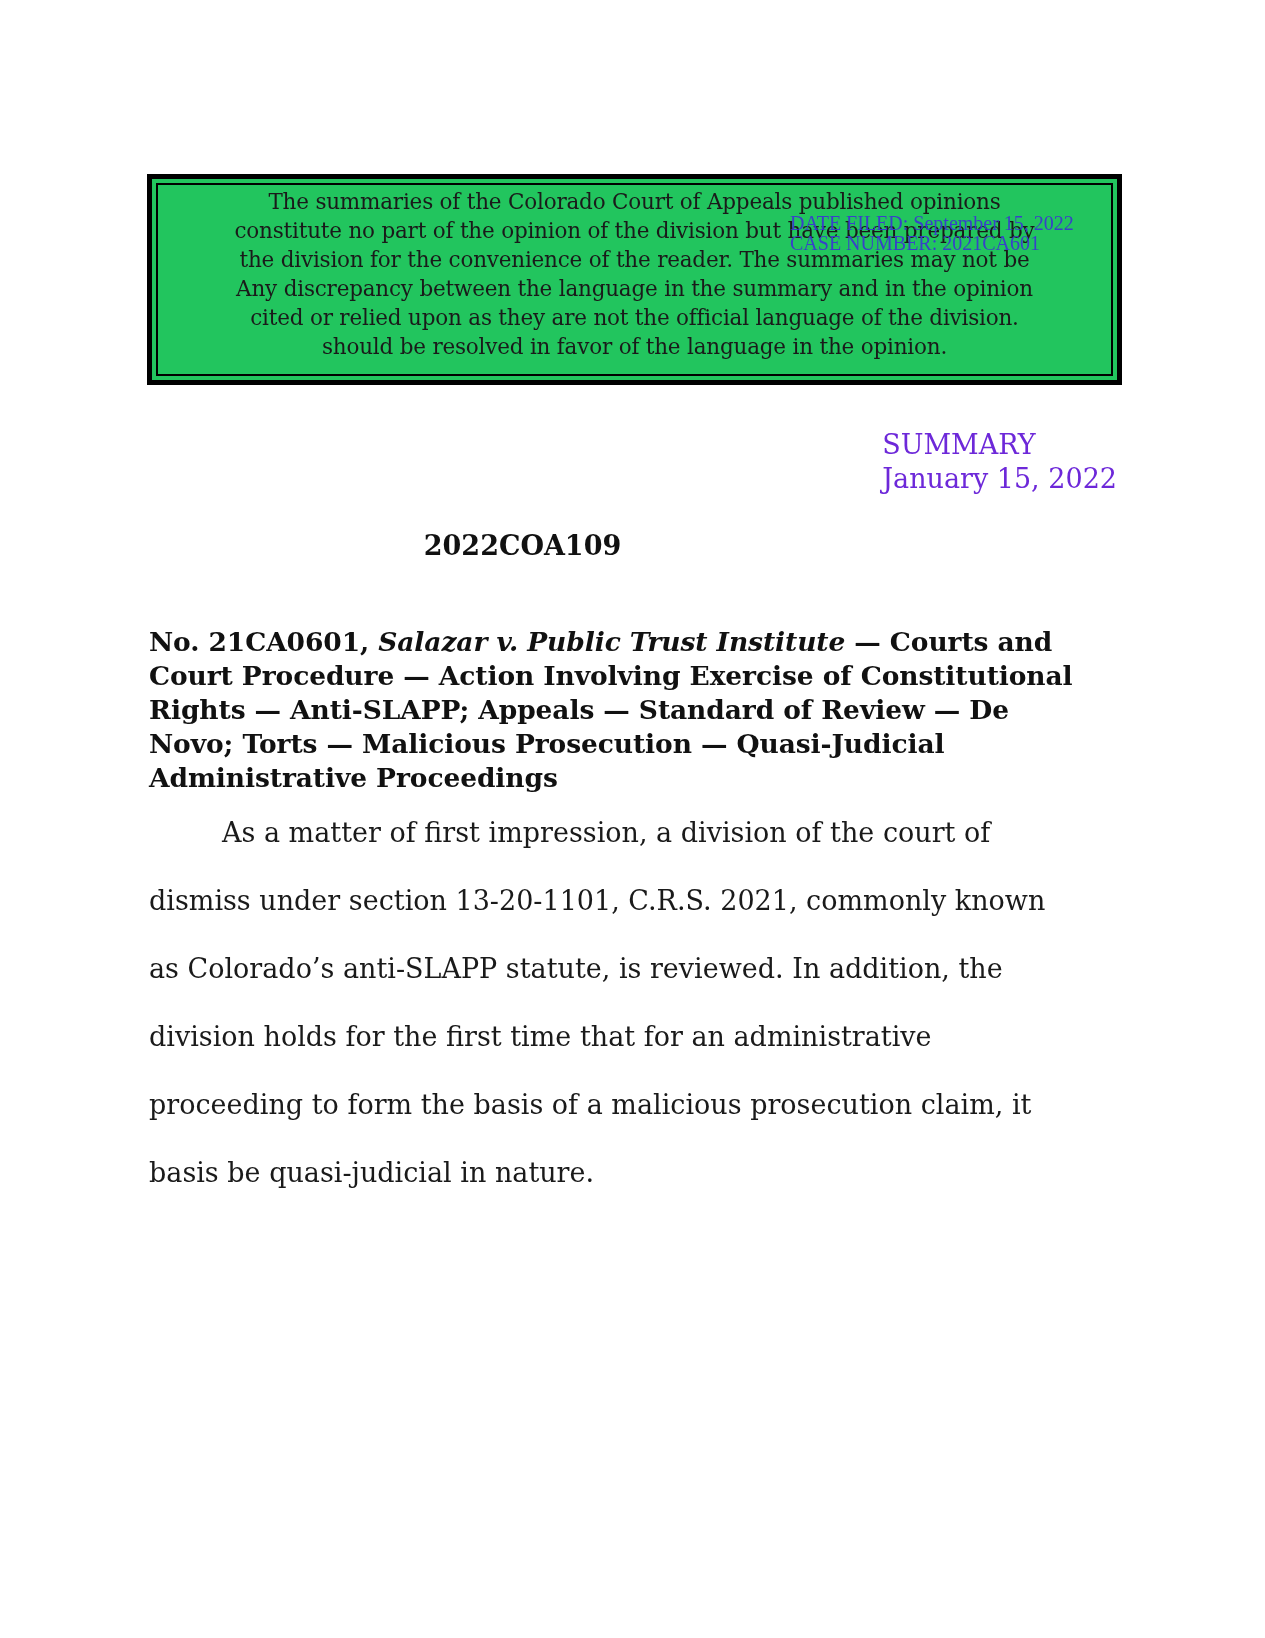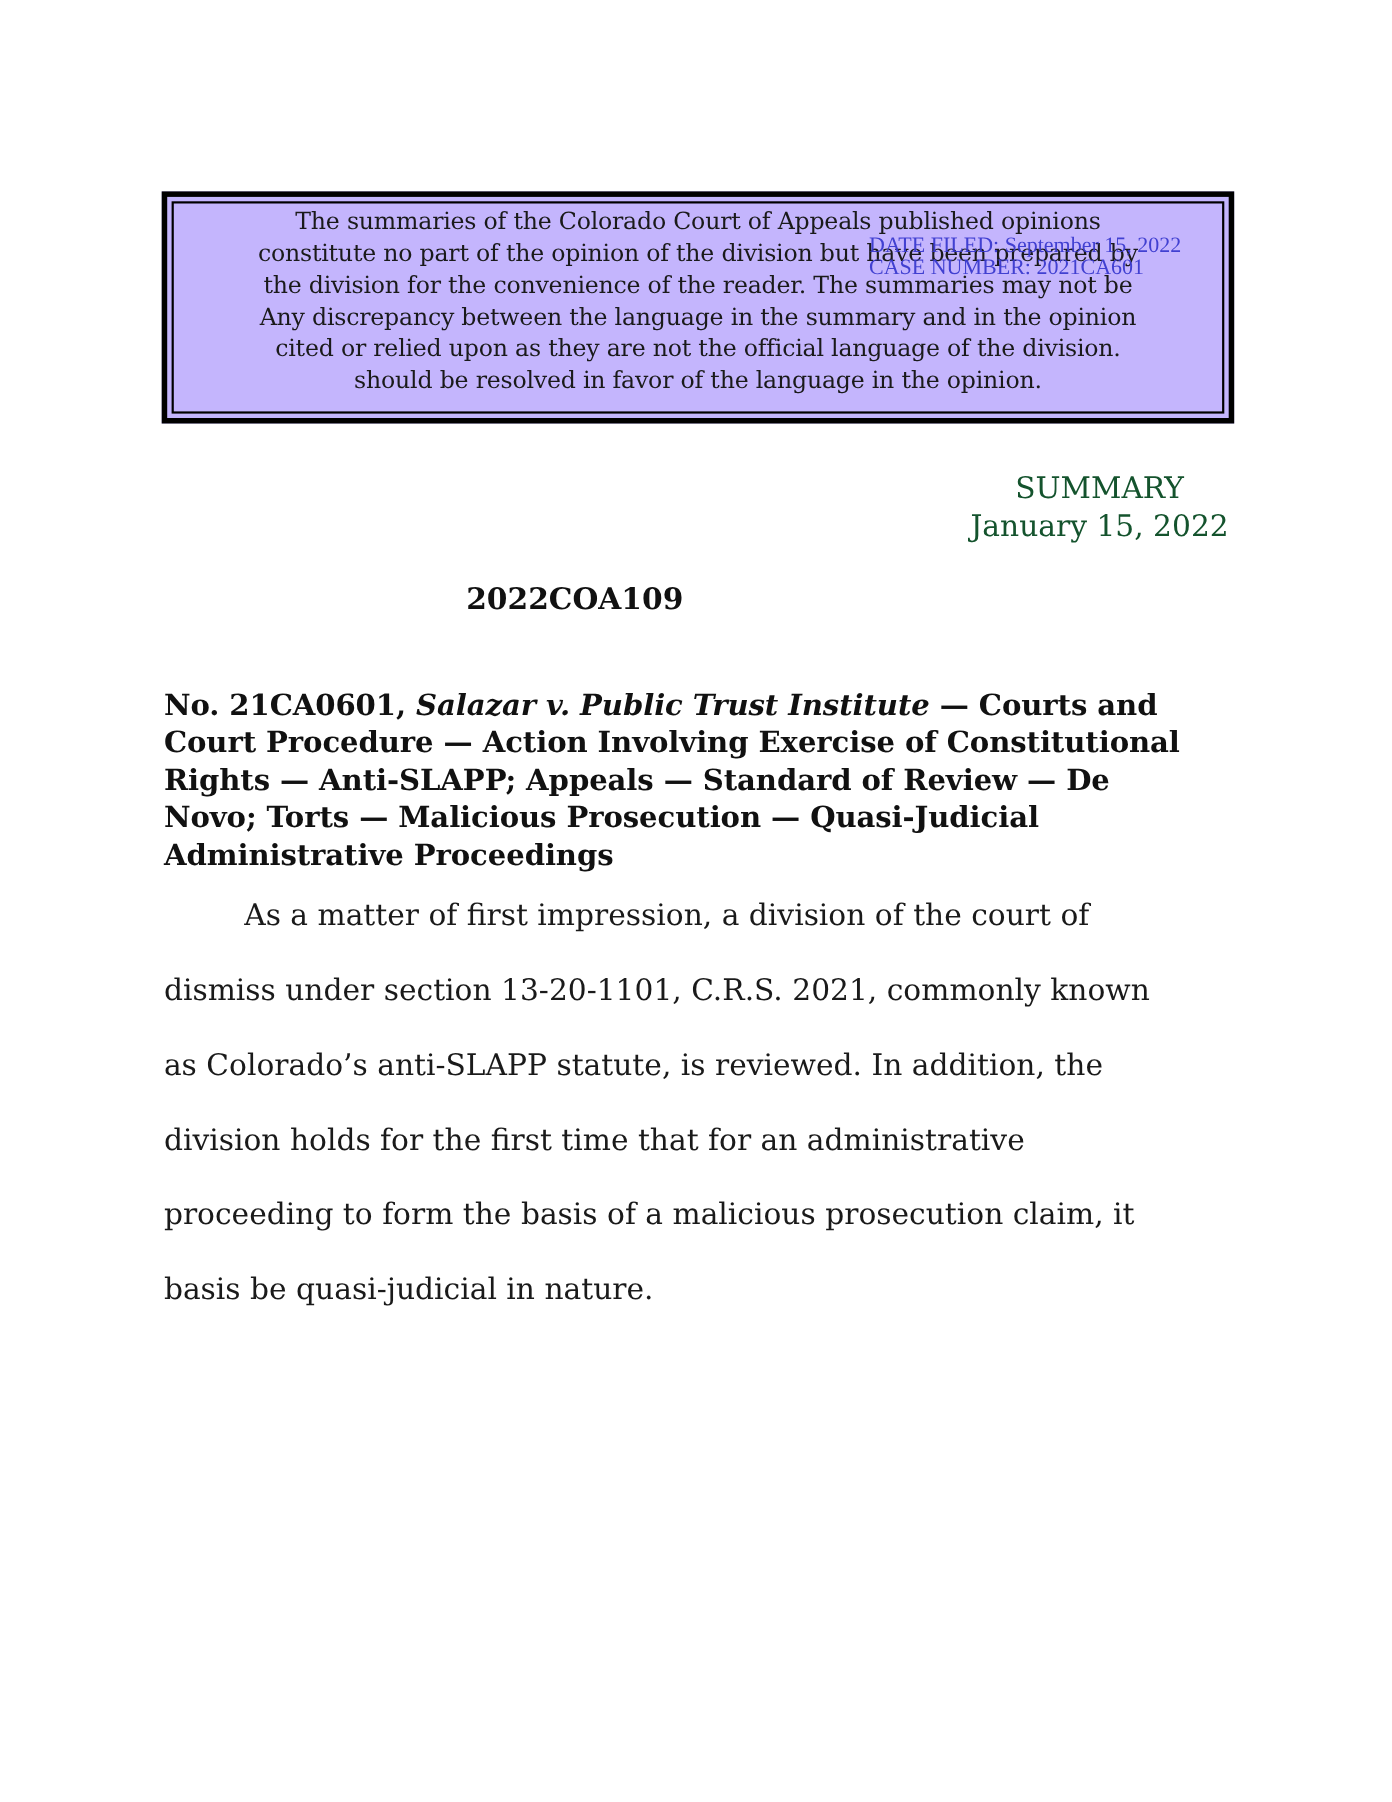--- a/index.html
+++ b/index.html
@@ -2,21 +2,21 @@
 <html><head>
 <meta charset="utf-8">
 <style>
   html, body { margin: 0; padding: 0; background: #ffffff; }
   body { width: 1265px; height: 1638px; position: relative; overflow: hidden; color: #1a1a1a; }
   .page { position: absolute; left: 0; top: 0; width: 1265px; height: 1638px; background: #fff; }
 
   
   .disclaimer-outer {
     position: absolute; left: 147px; top: 174px; width: 975px; height: 211px;
-    box-sizing: border-box; border: 5px solid #000; background: #c4b5fd;
+    box-sizing: border-box; border: 5px solid #000; background: #22c55e;
   }
   .disclaimer-inner {
     position: absolute; left: 4px; top: 4px; right: 4px; bottom: 4px;
     border: 2px solid #000; box-sizing: border-box;
   }
   .disclaimer-text {
     position: absolute; left: 0; right: 0; top: 8px;
     text-align: center;
     font-family: "DejaVu Serif", "Liberation Serif", serif;
     font-size: 21.5px; line-height: 29px; color: #1a1a1a;
@@ -27,23 +27,23 @@
   
   .stamp {
     position: absolute; left: 790px; top: 213px;
     font-family: "Liberation Serif", "DejaVu Serif", serif;
     color: #3a3acf; font-size: 20px; line-height: 20px;
     white-space: nowrap; opacity: 0.95;
   }
 
   
   .summary-block {
-    position: absolute; right: 148px; top: 428px; text-align: center;
+    position: absolute; right: 148px; top: 428px; text-align: left;
     font-family: "DejaVu Serif", "Liberation Serif", serif;
-    font-size: 27px; line-height: 34px; color: #14532d;
+    font-size: 27px; line-height: 34px; color: #6d28d9;
   }
   .citation {
     position: absolute; left: 0; width: 1045px; top: 529px; text-align: center;
     font-family: "DejaVu Serif", "Liberation Serif", serif; font-weight: bold;
     font-size: 27px; line-height: 34px; color: #111;
   }
   .case-heading {
     position: absolute; left: 149px; top: 597px;
     font-family: "DejaVu Serif", "Liberation Serif", serif; font-weight: bold;
     font-size: 26.5px; line-height: 34px; color: #111; white-space: nowrap;

